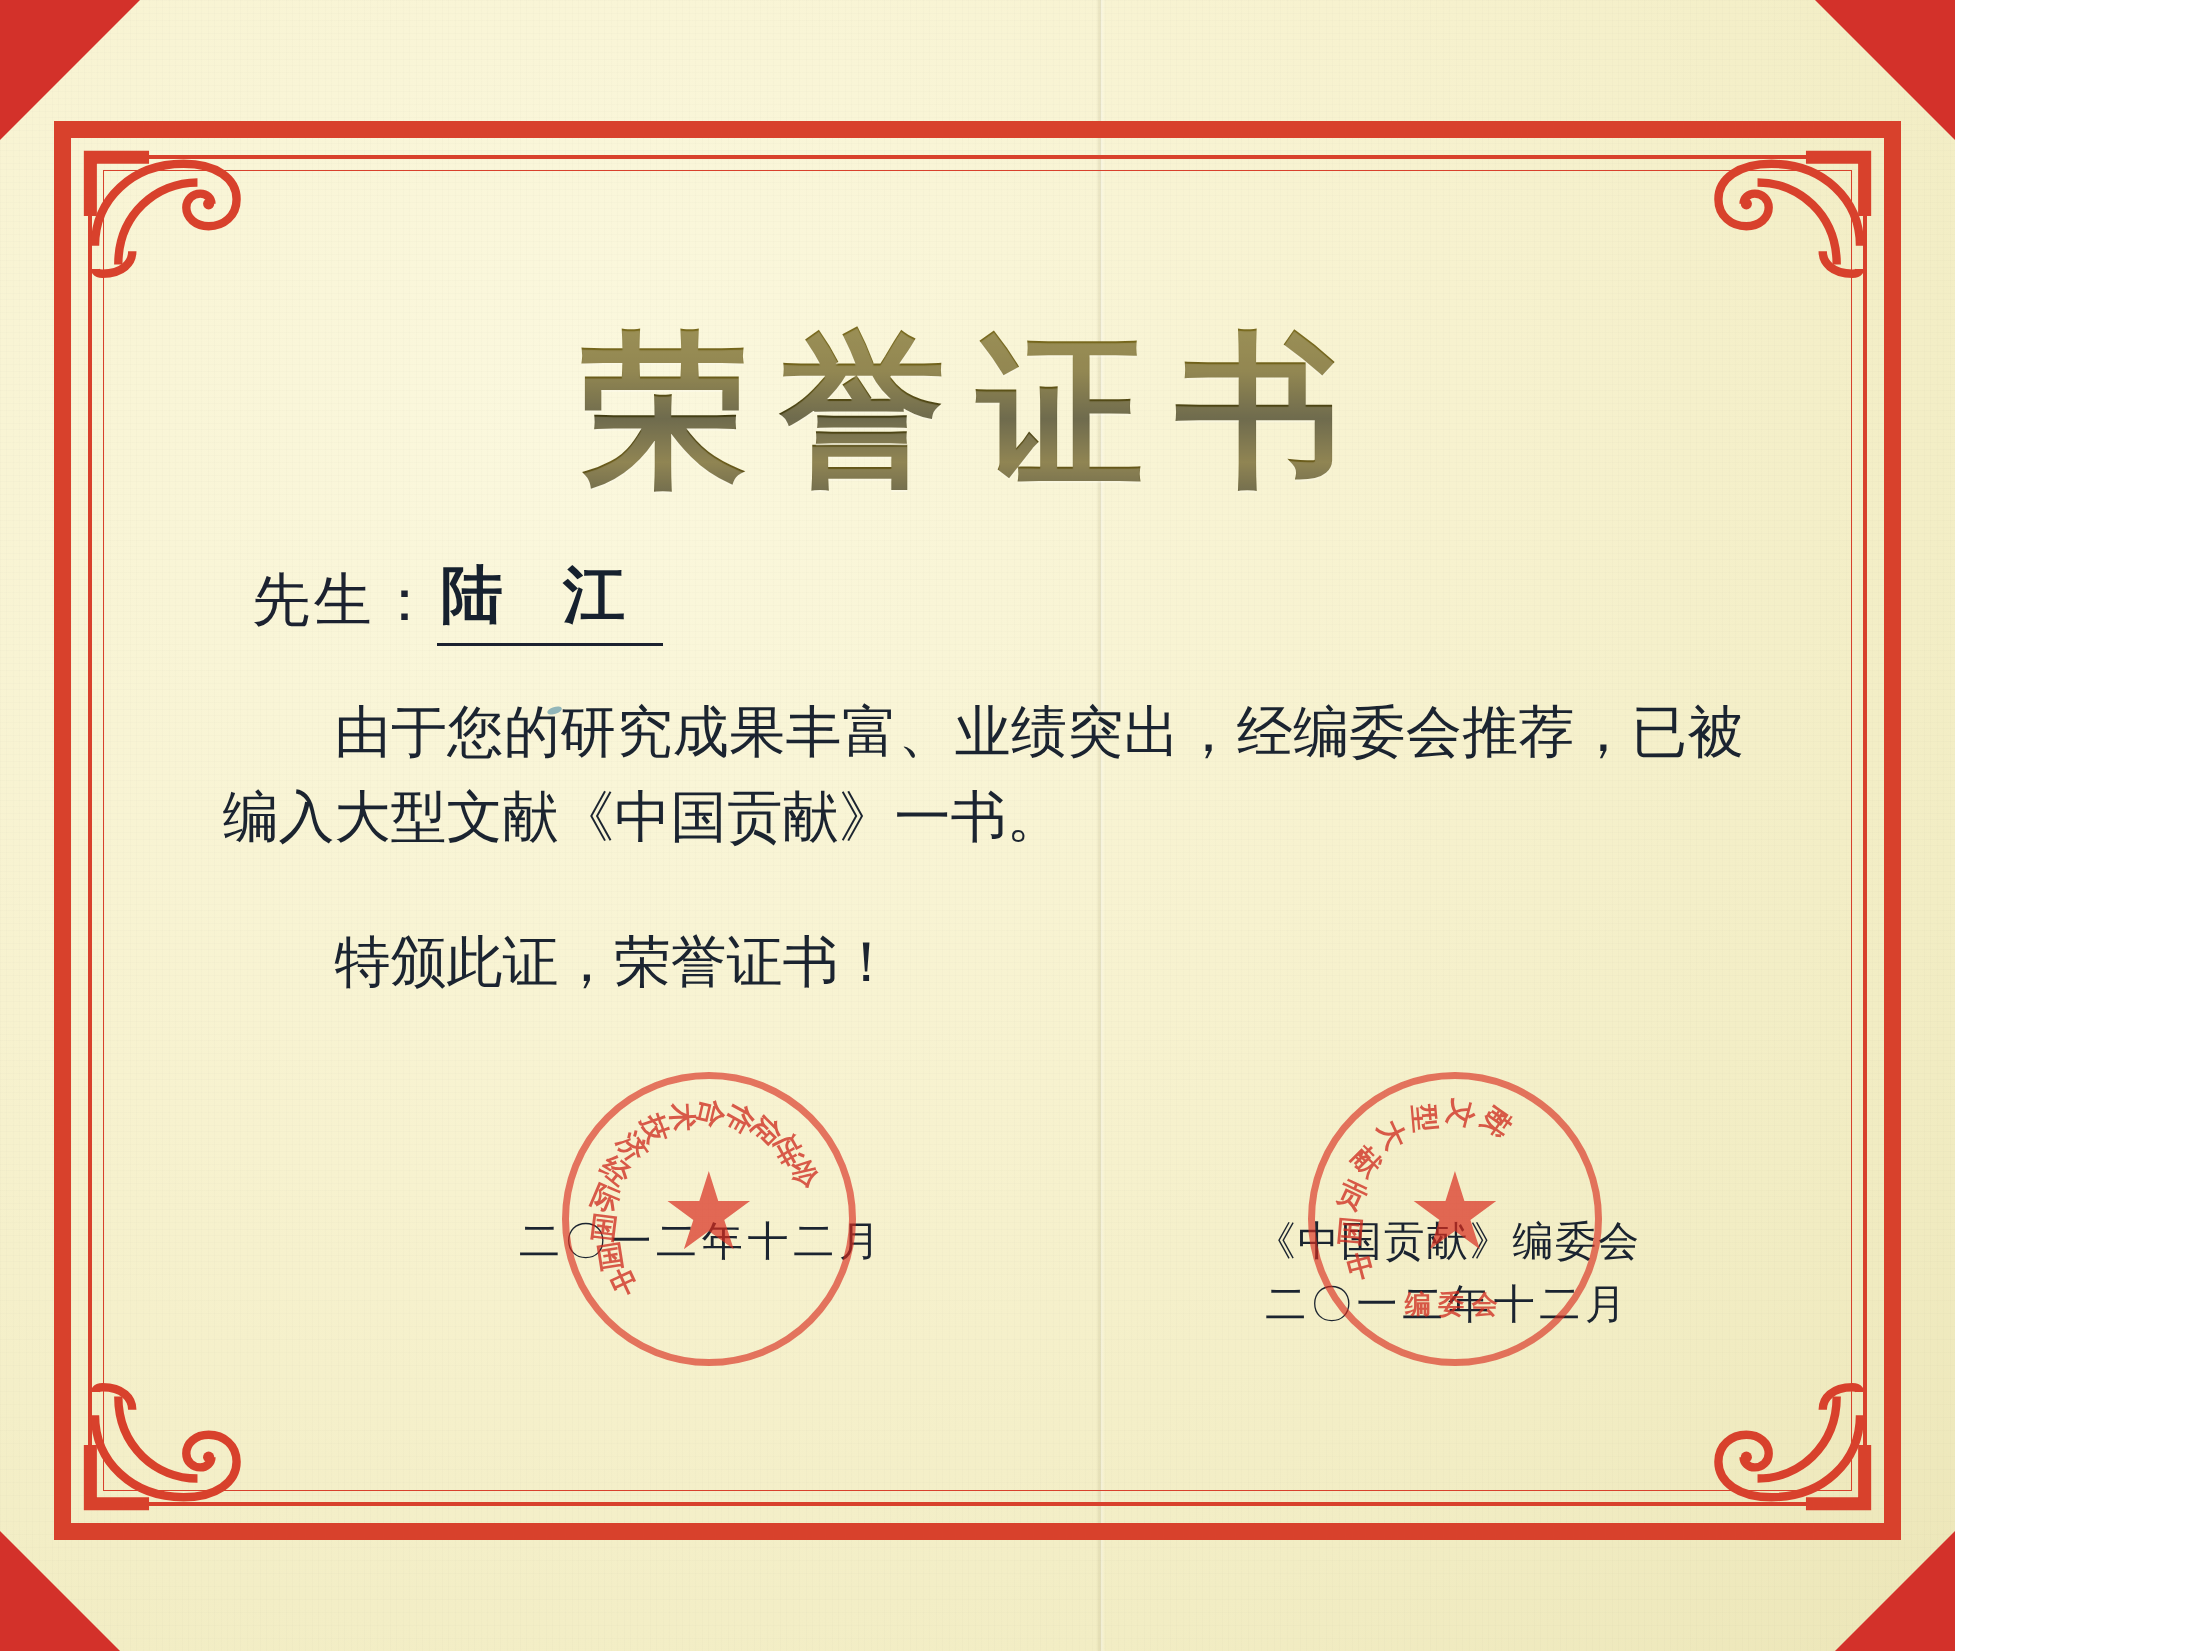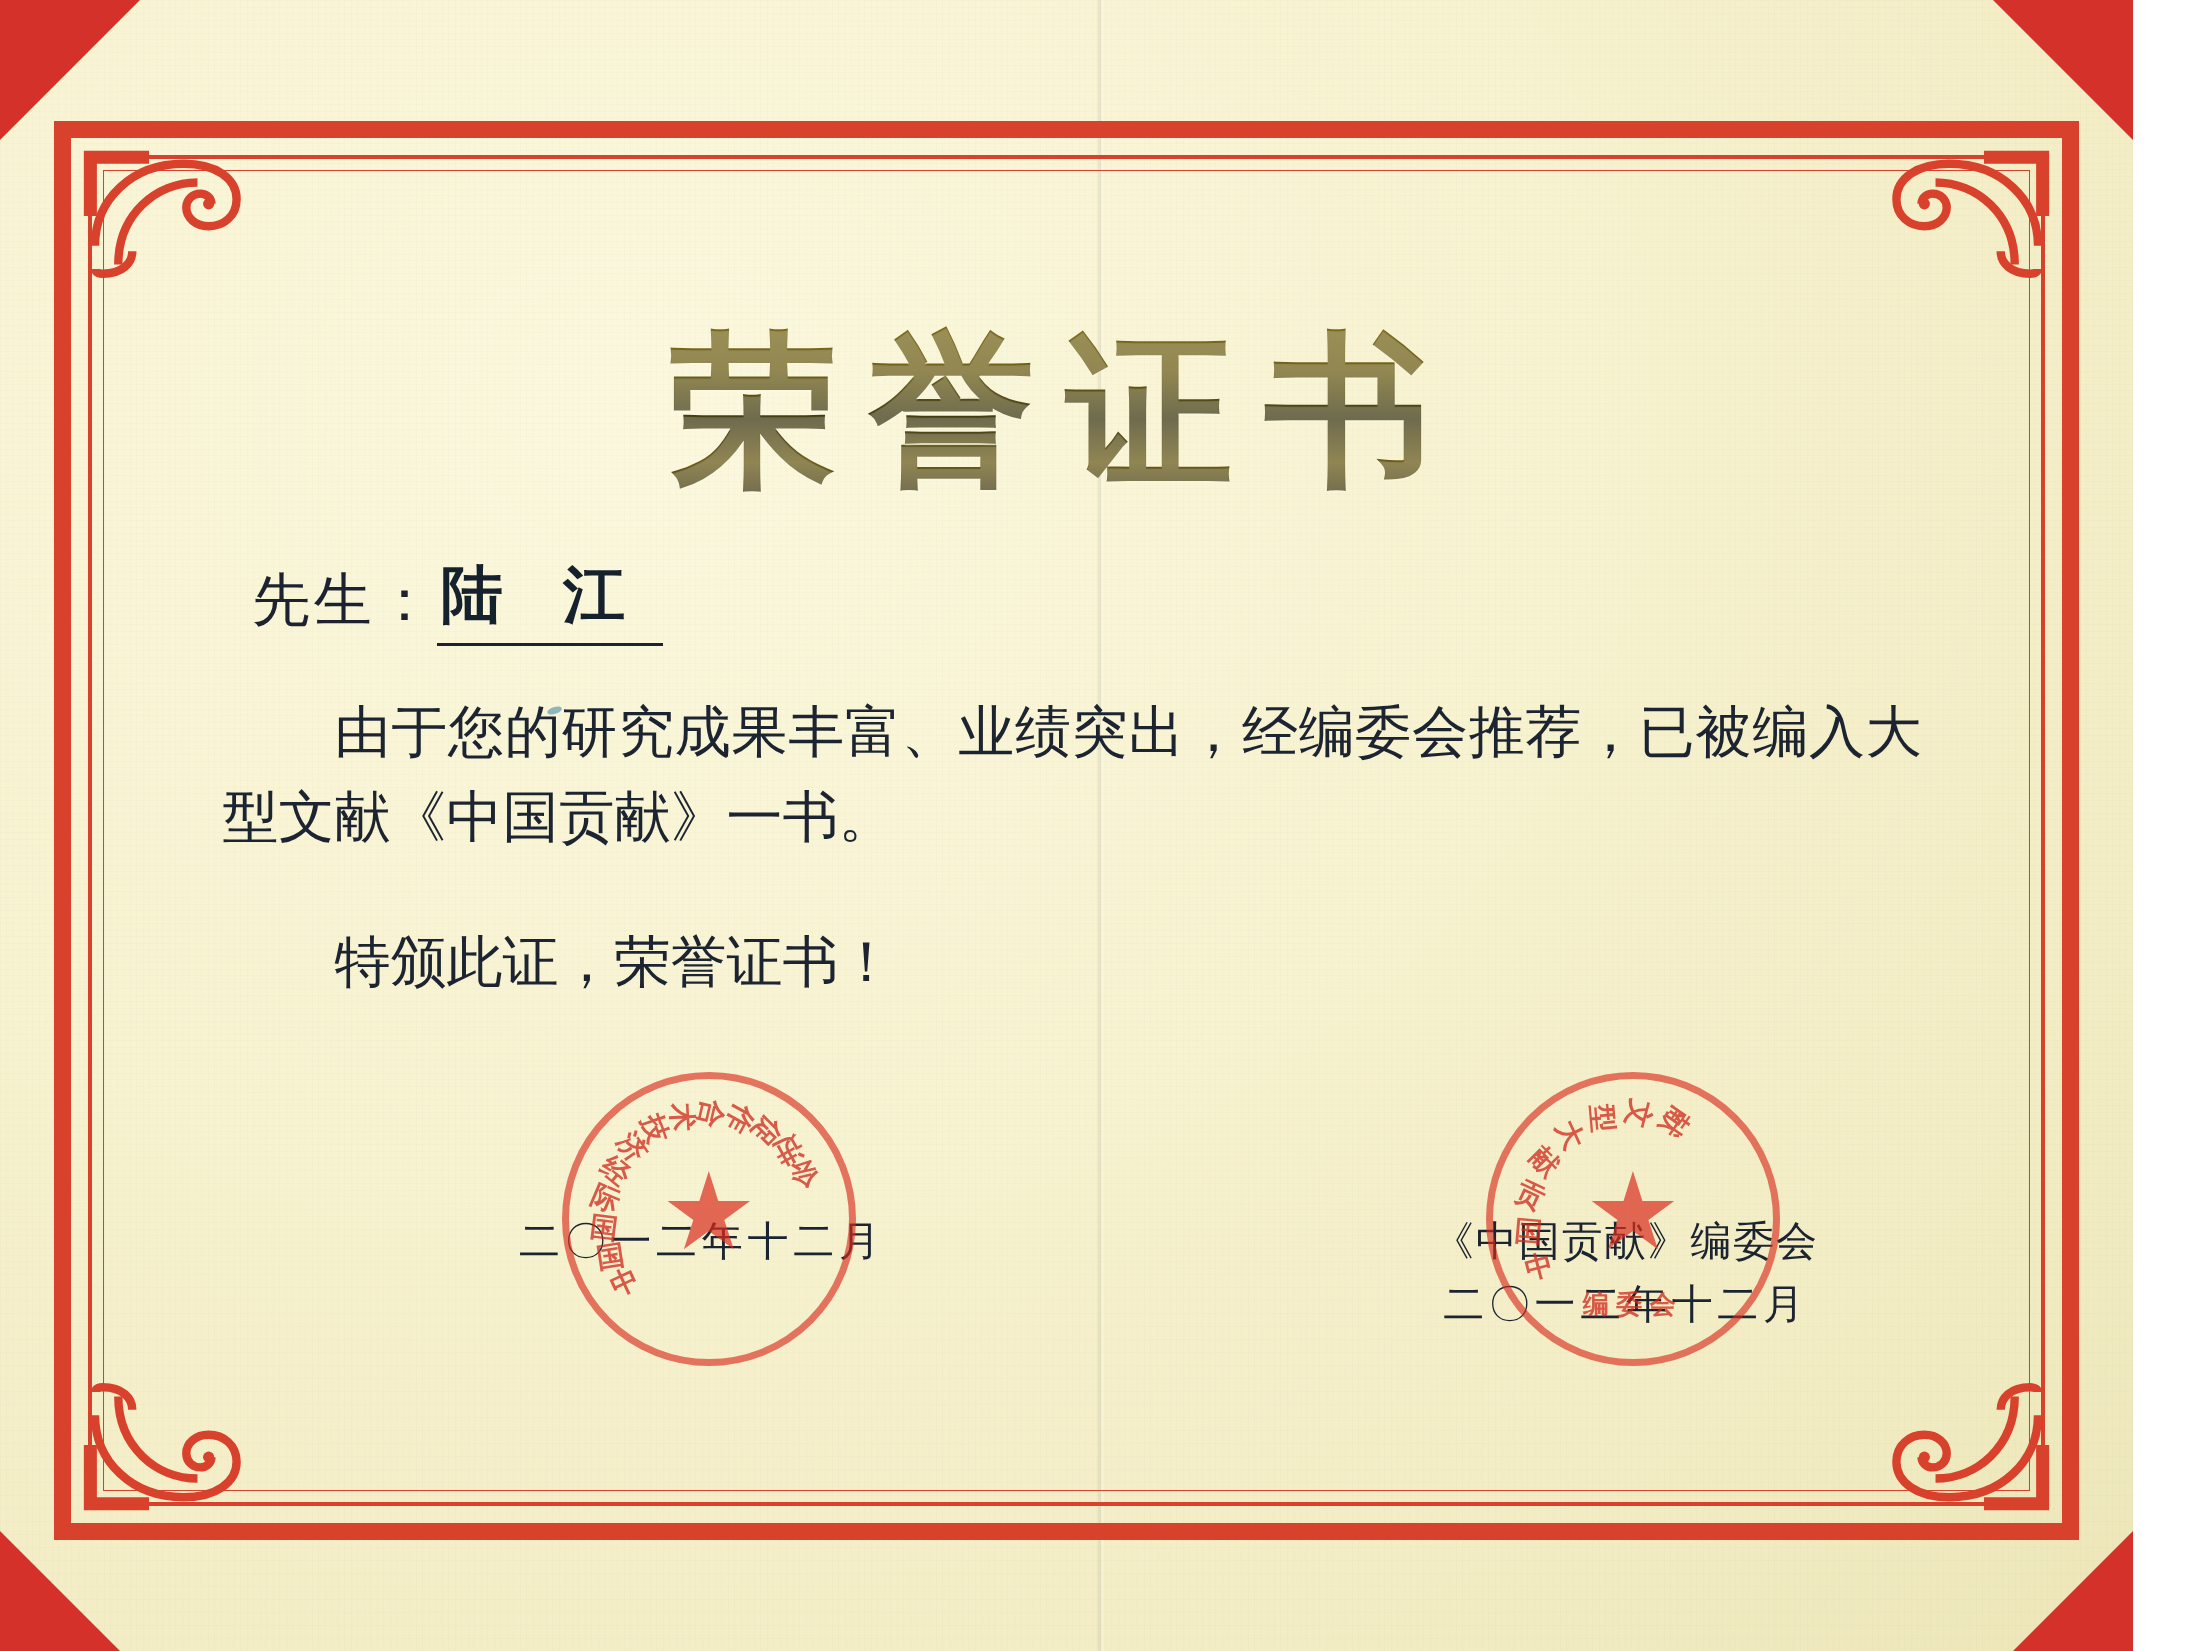--- a/index.html
+++ b/index.html
@@ -4,21 +4,21 @@
 <title>荣誉证书</title>
 <style>
   html, body {
     margin: 0;
     padding: 0;
     background: #ffffff;
   }
 
   #certificate-page {
     position: relative;
-    width: 2133px;
+    width: 1955px;
     height: 1652px;
     overflow: hidden;
     font-family: "Liberation Serif", "DejaVu Serif", serif;
     background:
       radial-gradient(ellipse at 30% 25%, #fbf8de 0%, #f7f2cf 45%, #f2edc4 75%, #ece6b8 100%);
   }
 
   
   #paper-texture {
     position: absolute;

